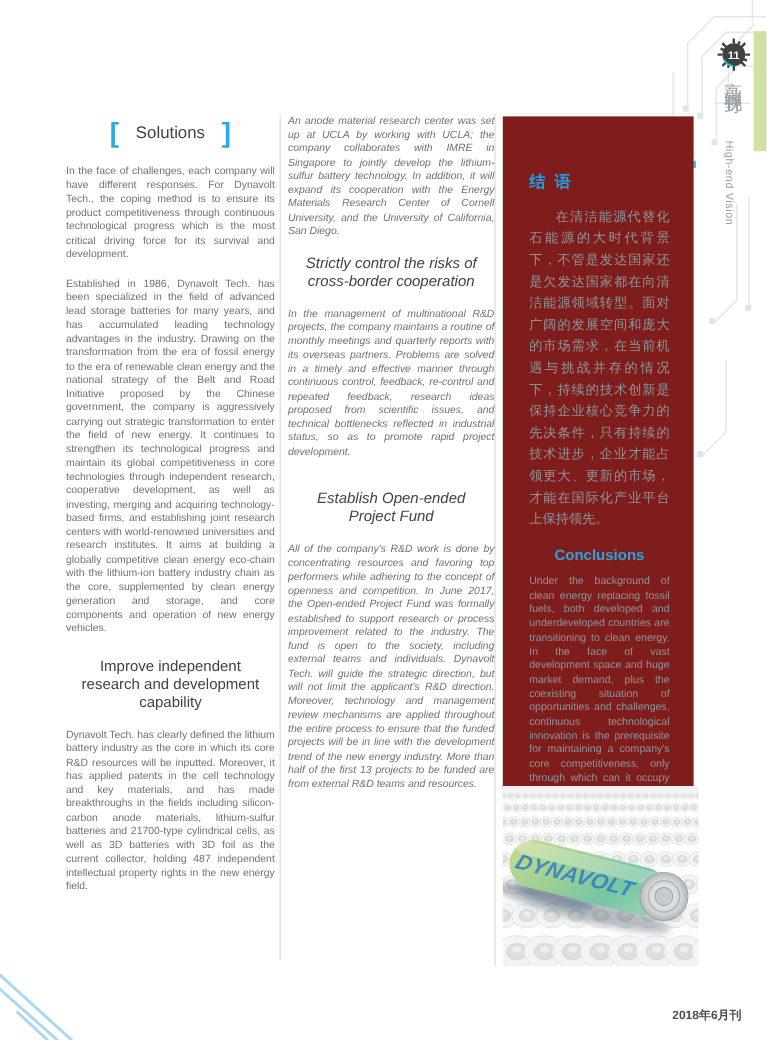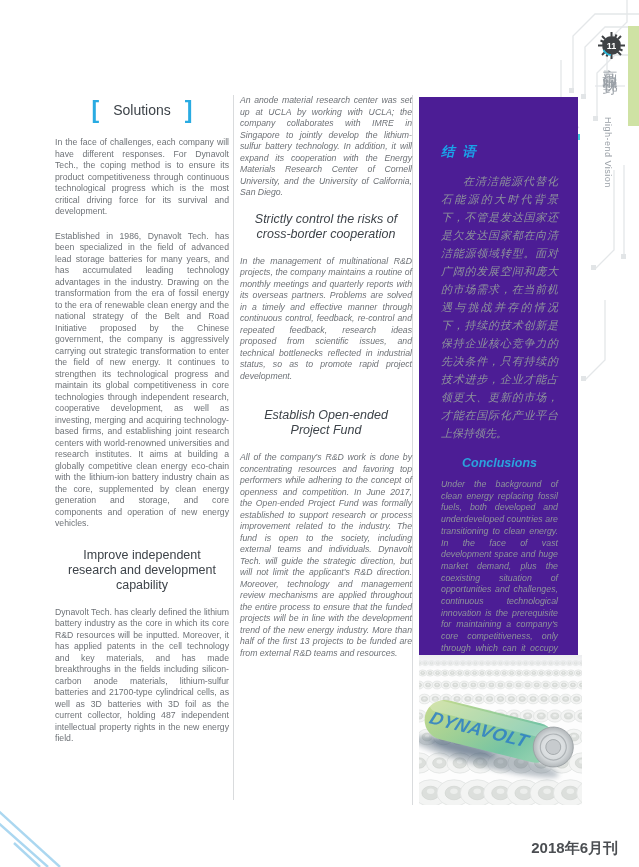--- a/index.html
+++ b/index.html
@@ -14,39 +14,39 @@
   #col2{left:240px;width:172px;font-style:italic;}
   .vdiv{position:absolute;top:95px;width:1px;background:#d9dbdd;z-index:1;}
   #vdiv1{left:233px;height:705px;}
   #vdiv2{left:412px;height:710px;}
   .body-p{font-size:8.7px;line-height:11.5px;color:#6e7277;text-align:justify;margin:0 0 13px 0;}
   .heading{font-size:12.5px;line-height:15px;color:#3d4349;text-align:center;margin:14px 6px 14px;}
   .sol-head{display:flex;align-items:center;justify-content:center;gap:14px;margin:4px 0 16px;}
   .sol-brkt{color:#29abe2;font-size:23px;font-weight:bold;line-height:22px;}
   .sol-title{font-size:14px;color:#3d4349;}
   
-  .panel{position:absolute;left:419px;top:97px;width:159px;height:560px;background:#4c1d95;
-         box-sizing:border-box;padding:46px 20px 0 22px;z-index:2;font-style:italic;}
+  .panel{position:absolute;left:419px;top:97px;width:159px;height:560px;background:#7f1d1d;
+         box-sizing:border-box;padding:46px 20px 0 22px;z-index:2;}
   .panel-h-cn{color:#19a3e9;font-size:13.5px;font-weight:bold;letter-spacing:2px;margin:0 0 11px 0;}
   .panel-p-cn{font-size:11px;line-height:18px;color:#8e949b;text-align:justify;text-indent:2em;margin:0 0 14px 0;}
   .panel-h-en{color:#2ba2dd;font-size:12.5px;font-weight:bold;margin:0 0 9px 0;text-align:center;}
   .panel-p-en{font-size:8.8px;line-height:11.7px;color:#8e949b;text-align:justify;margin:0;}
   .endmark{display:inline-block;width:9px;height:9px;background:#1ba0e4;color:#fff;font-size:7px;
            font-weight:bold;text-align:center;line-height:9px;vertical-align:-1px;margin-left:3px;}
   
   .photo{position:absolute;left:419px;top:655px;width:163px;height:150px;z-index:2;}
   
   .green-bar{position:absolute;left:628px;top:26px;width:11px;height:100px;background:#cfe2a4;z-index:1;}
   .badge{position:absolute;left:597px;top:31px;width:29px;height:29px;z-index:2;}
   .v-cn{position:absolute;left:600px;top:57px;writing-mode:vertical-rl;font-size:15px;letter-spacing:4px;
         color:#9aa0a7;z-index:2;}
   .v-en{position:absolute;left:603px;top:117px;writing-mode:vertical-rl;font-size:9px;letter-spacing:.5px;
         color:#9aa0a7;z-index:2;}
   
-  .issue{position:absolute;right:21px;top:839px;font-size:15px;font-weight:bold;color:#4b4e52;z-index:2;}
+  .issue{position:absolute;right:21px;top:839px;font-size:10px;font-weight:bold;color:#4b4e52;z-index:2;}
 </style>
 </head>
 <body>
 
 <div class="page">
 
   <svg class="circuit" viewBox="0 0 230 470">
     <g fill="none" stroke="#e4e7e9" stroke-width="1.3">
       <path d="M230,14 L186,14 L164,36 L164,92"></path>
       <path d="M230,27 L196,27 L176,47 L176,98"></path>

